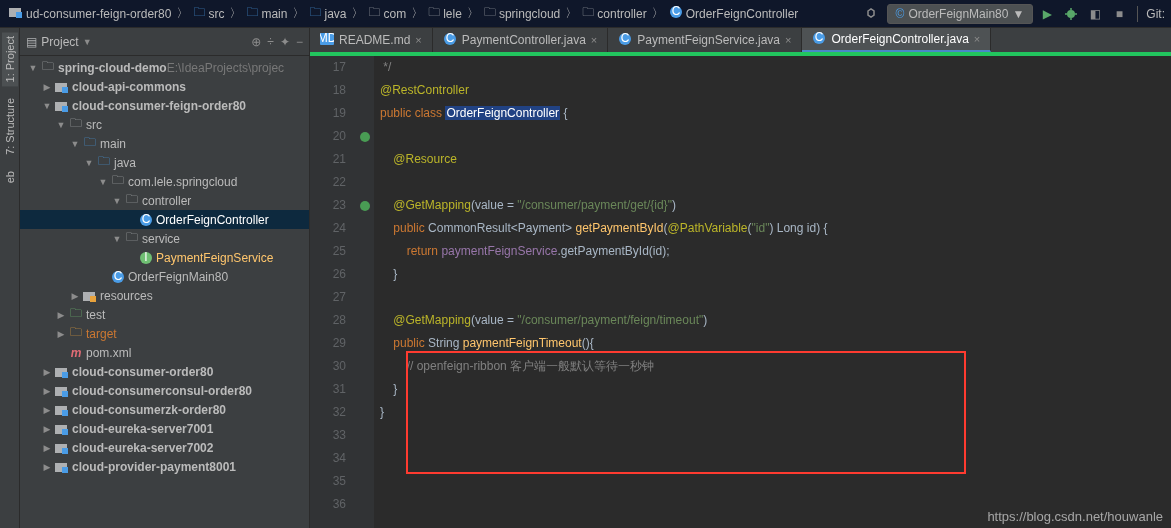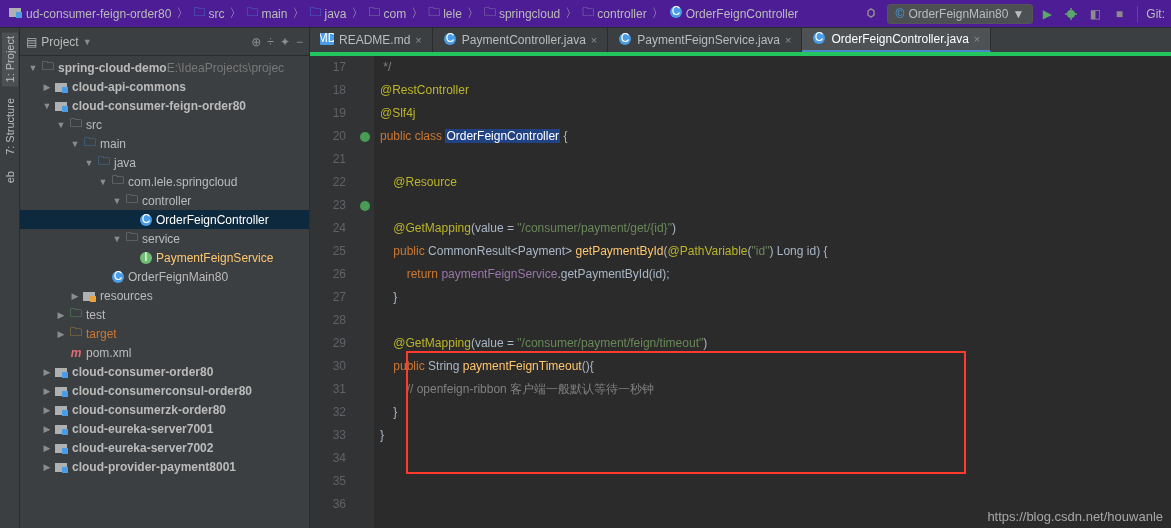--- a/index.html
+++ b/index.html
@@ -1,19 +1,19 @@
 <!DOCTYPE html>
 <html><head>
 <meta charset="utf-8">
 <style>
 * { margin:0; padding:0; box-sizing:border-box; font-family:"Segoe UI",Arial,sans-serif; font-size:12px; }
 body { background:#3c3f41; color:#bbbbbb; width:1171px; height:528px; overflow:hidden; position:relative; }
 
 
-.top-row { display:flex; align-items:center; height:28px; background:#4c1d95; border-bottom:1px solid #2b2b2b; padding:0 6px; }
+.top-row { display:flex; align-items:center; height:28px; background:#0f172a; border-bottom:1px solid #2b2b2b; padding:0 6px; }
 .breadcrumbs { display:flex; align-items:center; gap:2px; flex:1; overflow:hidden; }
 .crumb { display:flex; align-items:center; gap:3px; color:#bbbbbb; padding:2px 3px; border-radius:3px; white-space:nowrap; }
 .run-area { display:flex; align-items:center; gap:4px; }
 .run-select { display:flex; align-items:center; gap:4px; padding:2px 8px; border:1px solid #555; border-radius:3px; background:#4c5052; }
 .tb-btn { width:20px; height:20px; display:flex; align-items:center; justify-content:center; color:#8c8c8c; }
 .tb-btn.play { color:#59a869; }
 .tb-btn.bug { color:#59a869; }
 
 
 .main { display:flex; height:500px; }
@@ -462,21 +462,20 @@
           <div class="mk"></div>
           <div class="mk"></div>
           <div class="mk"></div>
           <div class="mk"></div>
           <div class="mk"></div>
         </div>
       <div class="code" id="code">
         <div class="red-box" id="redbox" style="top: 295px; height: 123px; left: 32px; width: 560px;"></div>
       <div class="code-line"> <span class="cm">*/</span></div>
           <div class="code-line"><span class="ann">@RestController</span></div>
-          <div class="code-line"><span class="ann">@Slf4j</span></div>
           <div class="code-line"><span class="kw">public class </span><span class="cursor-sel">OrderFeignController</span><span class="txt"> {</span></div>
           <div class="code-line"></div>
           <div class="code-line">    <span class="ann">@Resource</span></div>
           <div class="code-line"></div>
           <div class="code-line">    <span class="ann">@GetMapping</span><span class="txt">(</span><span class="type">value</span> <span class="txt">= </span><span class="str">"/consumer/payment/get/{id}"</span><span class="txt">)</span></div>
           <div class="code-line">    <span class="kw">public</span> <span class="type">CommonResult&lt;Payment&gt;</span> <span class="fn">getPaymentById</span><span class="txt">(</span><span class="ann">@PathVariable</span><span class="txt">(</span><span class="str">"id"</span><span class="txt">)</span> <span class="type">Long</span> <span class="txt">id) {</span></div>
           <div class="code-line">        <span class="kw">return</span> <span class="field">paymentFeignService</span><span class="txt">.getPaymentById(id);</span></div>
           <div class="code-line">    <span class="txt">}</span></div>
           <div class="code-line"></div>
           <div class="code-line">    <span class="ann">@GetMapping</span><span class="txt">(</span><span class="type">value</span> <span class="txt">= </span><span class="str">"/consumer/payment/feign/timeout"</span><span class="txt">)</span></div>

